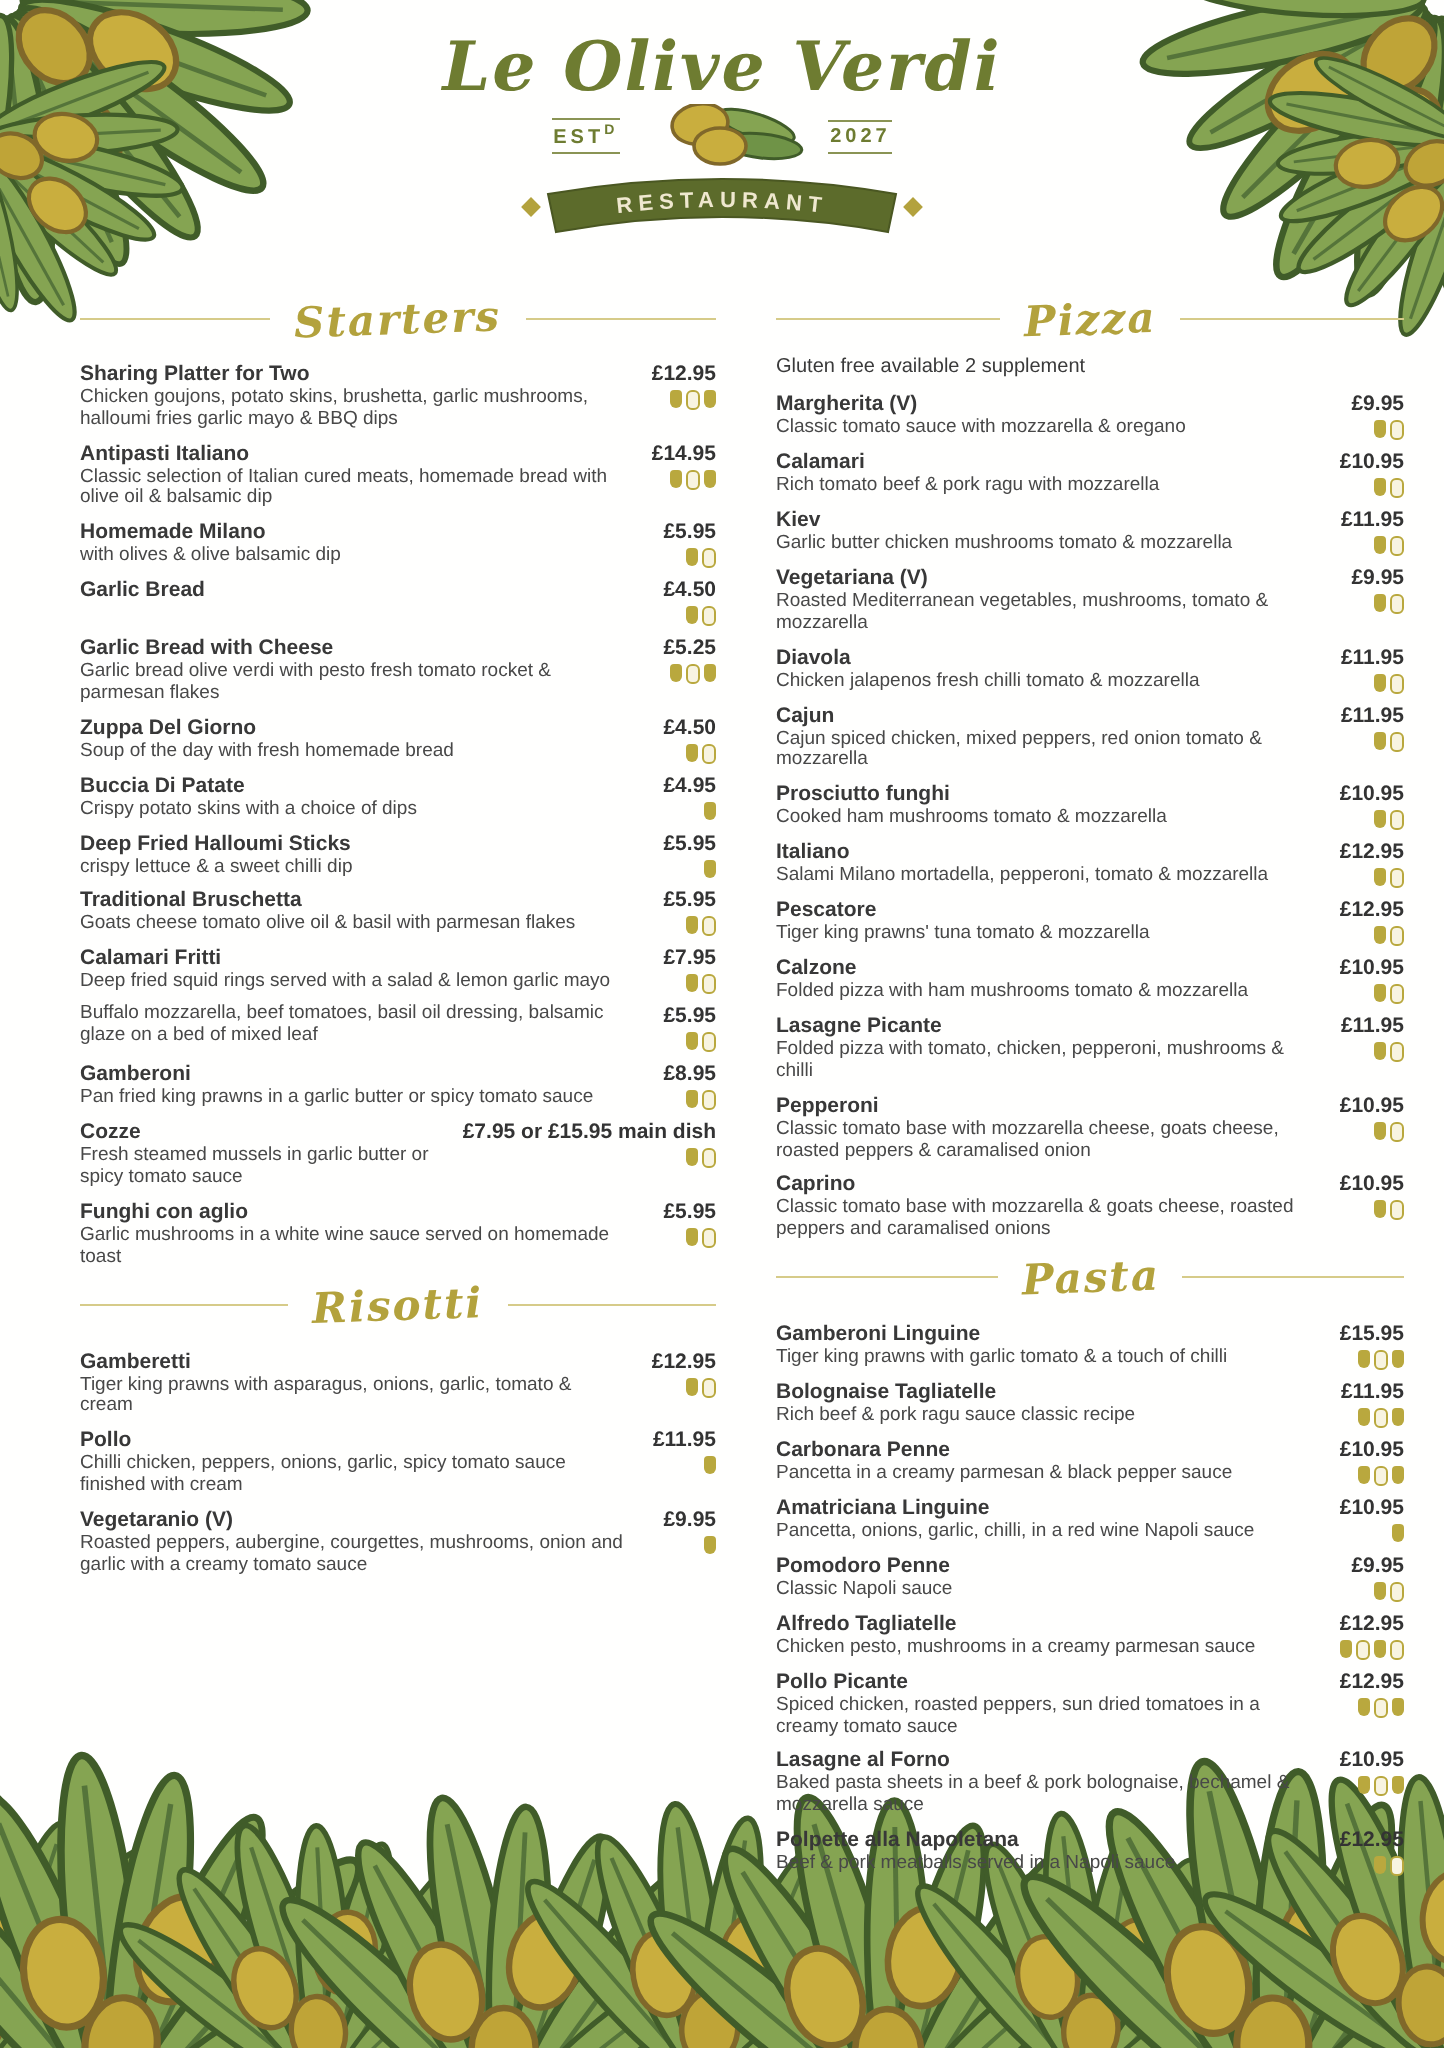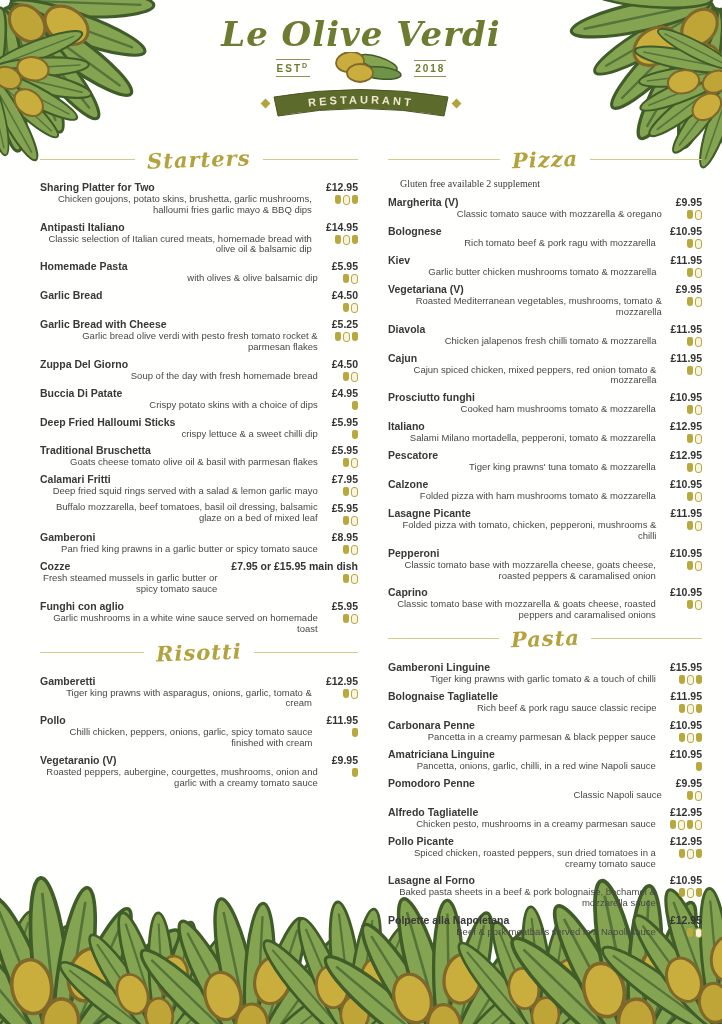--- a/index.html
+++ b/index.html
@@ -20,26 +20,26 @@
 
   
   .col{position:absolute;top:144px;}
   .col-left{left:40px;width:318px;}
   .col-right{left:388px;width:314px;}
 
   .section-header{display:flex;align-items:center;gap:12px;margin:2px 0 9px 0;height:26px;}
   .section-header .line{flex:1;border-top:1px solid #d6cb89;height:0;}
   .section-title{font-family:"DejaVu Serif",serif;font-style:italic;font-weight:bold;
                  color:#b3a23d;font-size:21px;margin:0;transform:rotate(-2deg);letter-spacing:1px;}
-  .section-note{font-size:10px;color:#3a3a3a;margin:-3px 0 7px 12px;font-family:Liberation Serif, serif;}
+  .section-note{font-size:10px;color:#3a3a3a;margin:-3px 0 7px 0;}
 
   .menu-item{display:flex;margin-bottom:5px;}
   .item-main{flex:1;padding-right:8px;}
   .item-name{font-weight:bold;font-size:10.5px;line-height:13px;color:#383838;}
-  .item-desc{font-size:9.5px;line-height:10.8px;color:#484848;text-align:right;}
+  .item-desc{font-size:9.5px;line-height:10.8px;color:#484848;}
   .item-side{margin-left:6px;text-align:center;white-space:nowrap;}
   .item-price{font-weight:bold;font-size:10.5px;line-height:13px;color:#333;}
   .allergens{display:flex;gap:2px;justify-content:flex-end;margin-top:1px;}
   .al{display:inline-block;width:6px;height:9px;border-radius:2px 2px 3px 3px;}
   .al.f{background:#b9a83e;}
   .al.o{width:5px;height:8px;border:1px solid #b9a83e;background:#f8f4e1;border-radius:3px;}
 </style>
 </head>
 <body>
 
@@ -93,21 +93,21 @@
     <div class="logo-block">
       <div class="logo-title">Le Olive Verdi</div>
       <div class="est-row">
         <span class="est"><span>EST</span><sup>D</sup></span>
         <svg width="84" height="32" viewBox="0 0 84 32" aria-hidden="true">
           <ellipse cx="58" cy="11" rx="20" ry="6" transform="rotate(18 58 11)" fill="#85a452" stroke="#405c29" stroke-width="1.5"></ellipse>
           <ellipse cx="61" cy="21" rx="20" ry="6" transform="rotate(6 61 21)" fill="#6f9347" stroke="#405c29" stroke-width="1.5"></ellipse>
           <ellipse cx="30" cy="10" rx="14" ry="10" transform="rotate(-8 30 10)" fill="#c9ae3e" stroke="#80682a" stroke-width="1.8"></ellipse>
           <ellipse cx="40" cy="21" rx="13" ry="9" fill="#c9ae3e" stroke="#80682a" stroke-width="1.8"></ellipse>
         </svg>
-        <span class="est">2018</span>
+        <span class="est">2027</span>
       </div>
       <div class="banner-wrap">
         <svg width="210" height="40" viewBox="0 0 210 40" aria-hidden="true">
           <path id="bannerShape" d="M18,11 Q105,-4 192,11 L188,30 Q105,15 22,30 Z" fill="#5c6b2b" stroke="#4a5722" stroke-width="1"></path>
           <path id="bannerTextPath" d="M24,25 Q105,10 186,25" fill="none"></path>
           <rect x="6" y="14" width="7" height="7" transform="rotate(45 9.5 17.5)" fill="#b3a23d"></rect>
           <rect x="197" y="14" width="7" height="7" transform="rotate(45 200.5 17.5)" fill="#b3a23d"></rect>
           <text font-family="Liberation Sans, sans-serif" font-size="11" font-weight="bold" letter-spacing="3" fill="#efe8cf">
             <textPath href="#bannerTextPath" startOffset="50%" text-anchor="middle">RESTAURANT</textPath>
           </text>
@@ -145,21 +145,21 @@
               <div class="item-price">£14.95</div>
               <div class="allergens">
                 <span class="al f"></span>
                 <span class="al o"></span>
                 <span class="al f"></span>
               </div>
             </div>
           </div>
           <div class="menu-item">
             <div class="item-main">
-              <div class="item-name">Homemade Pasta</div>
+              <div class="item-name">Homemade Milano</div>
               <div class="item-desc">with olives &amp; olive balsamic dip</div>
             </div>
             <div class="item-side">
               <div class="item-price">£5.95</div>
               <div class="allergens">
                 <span class="al f"></span>
                 <span class="al o"></span>
               </div>
             </div>
           </div>
@@ -365,21 +365,21 @@
             <div class="item-side">
               <div class="item-price">£9.95</div>
               <div class="allergens">
                 <span class="al f"></span>
                 <span class="al o"></span>
               </div>
             </div>
           </div>
           <div class="menu-item">
             <div class="item-main">
-              <div class="item-name">Bolognese</div>
+              <div class="item-name">Calamari</div>
               <div class="item-desc">Rich tomato beef &amp; pork ragu with mozzarella</div>
             </div>
             <div class="item-side">
               <div class="item-price">£10.95</div>
               <div class="allergens">
                 <span class="al f"></span>
                 <span class="al o"></span>
               </div>
             </div>
           </div>

